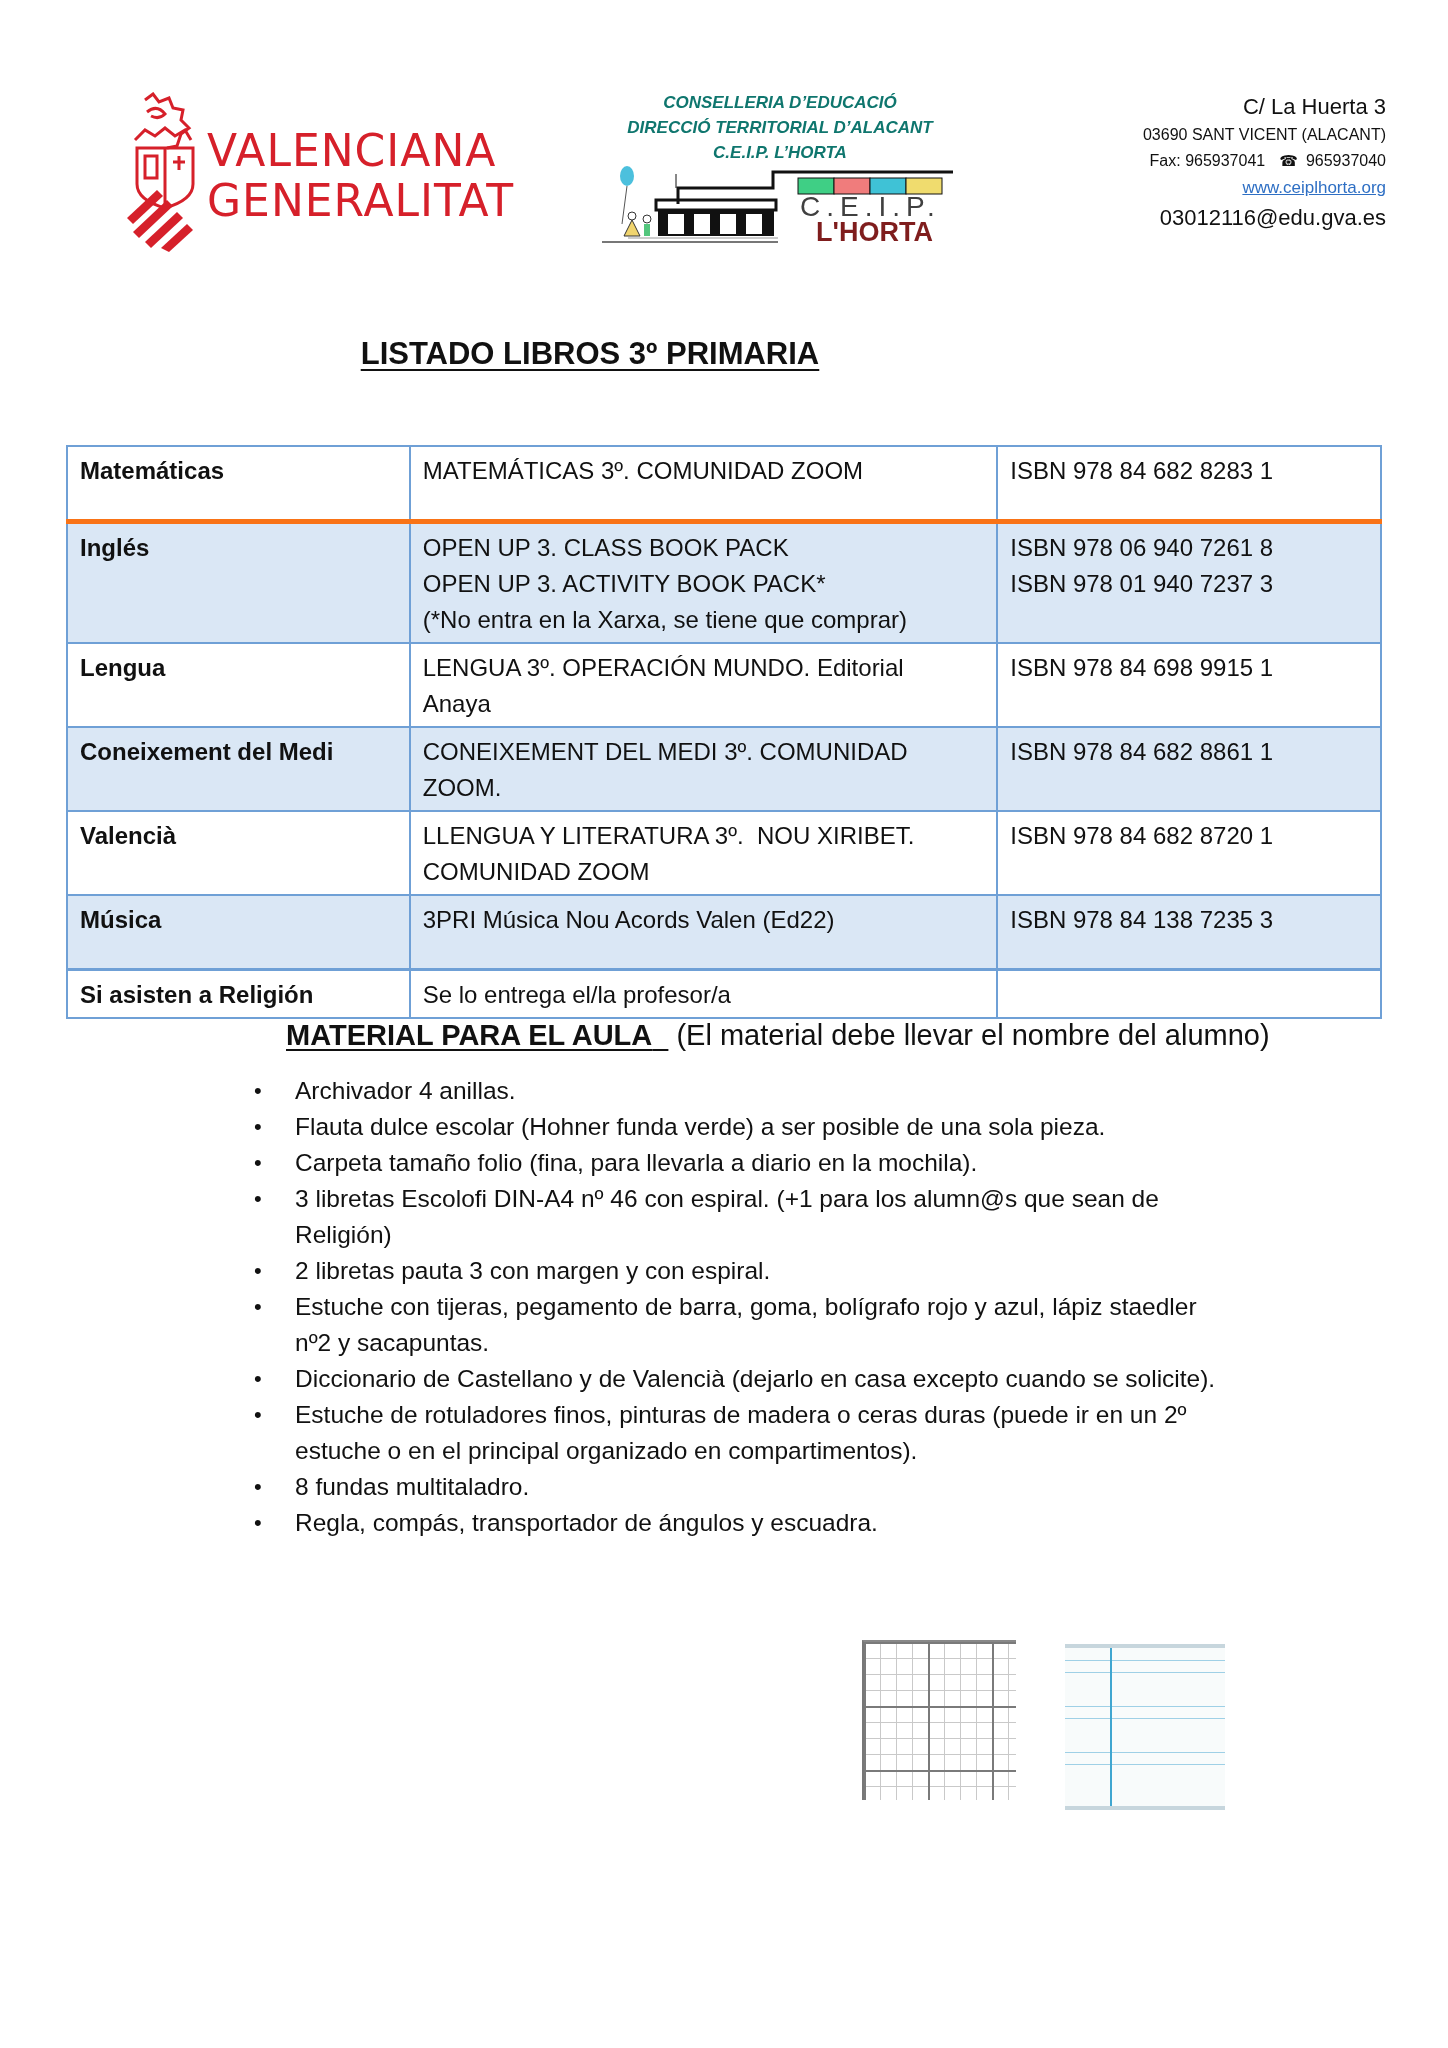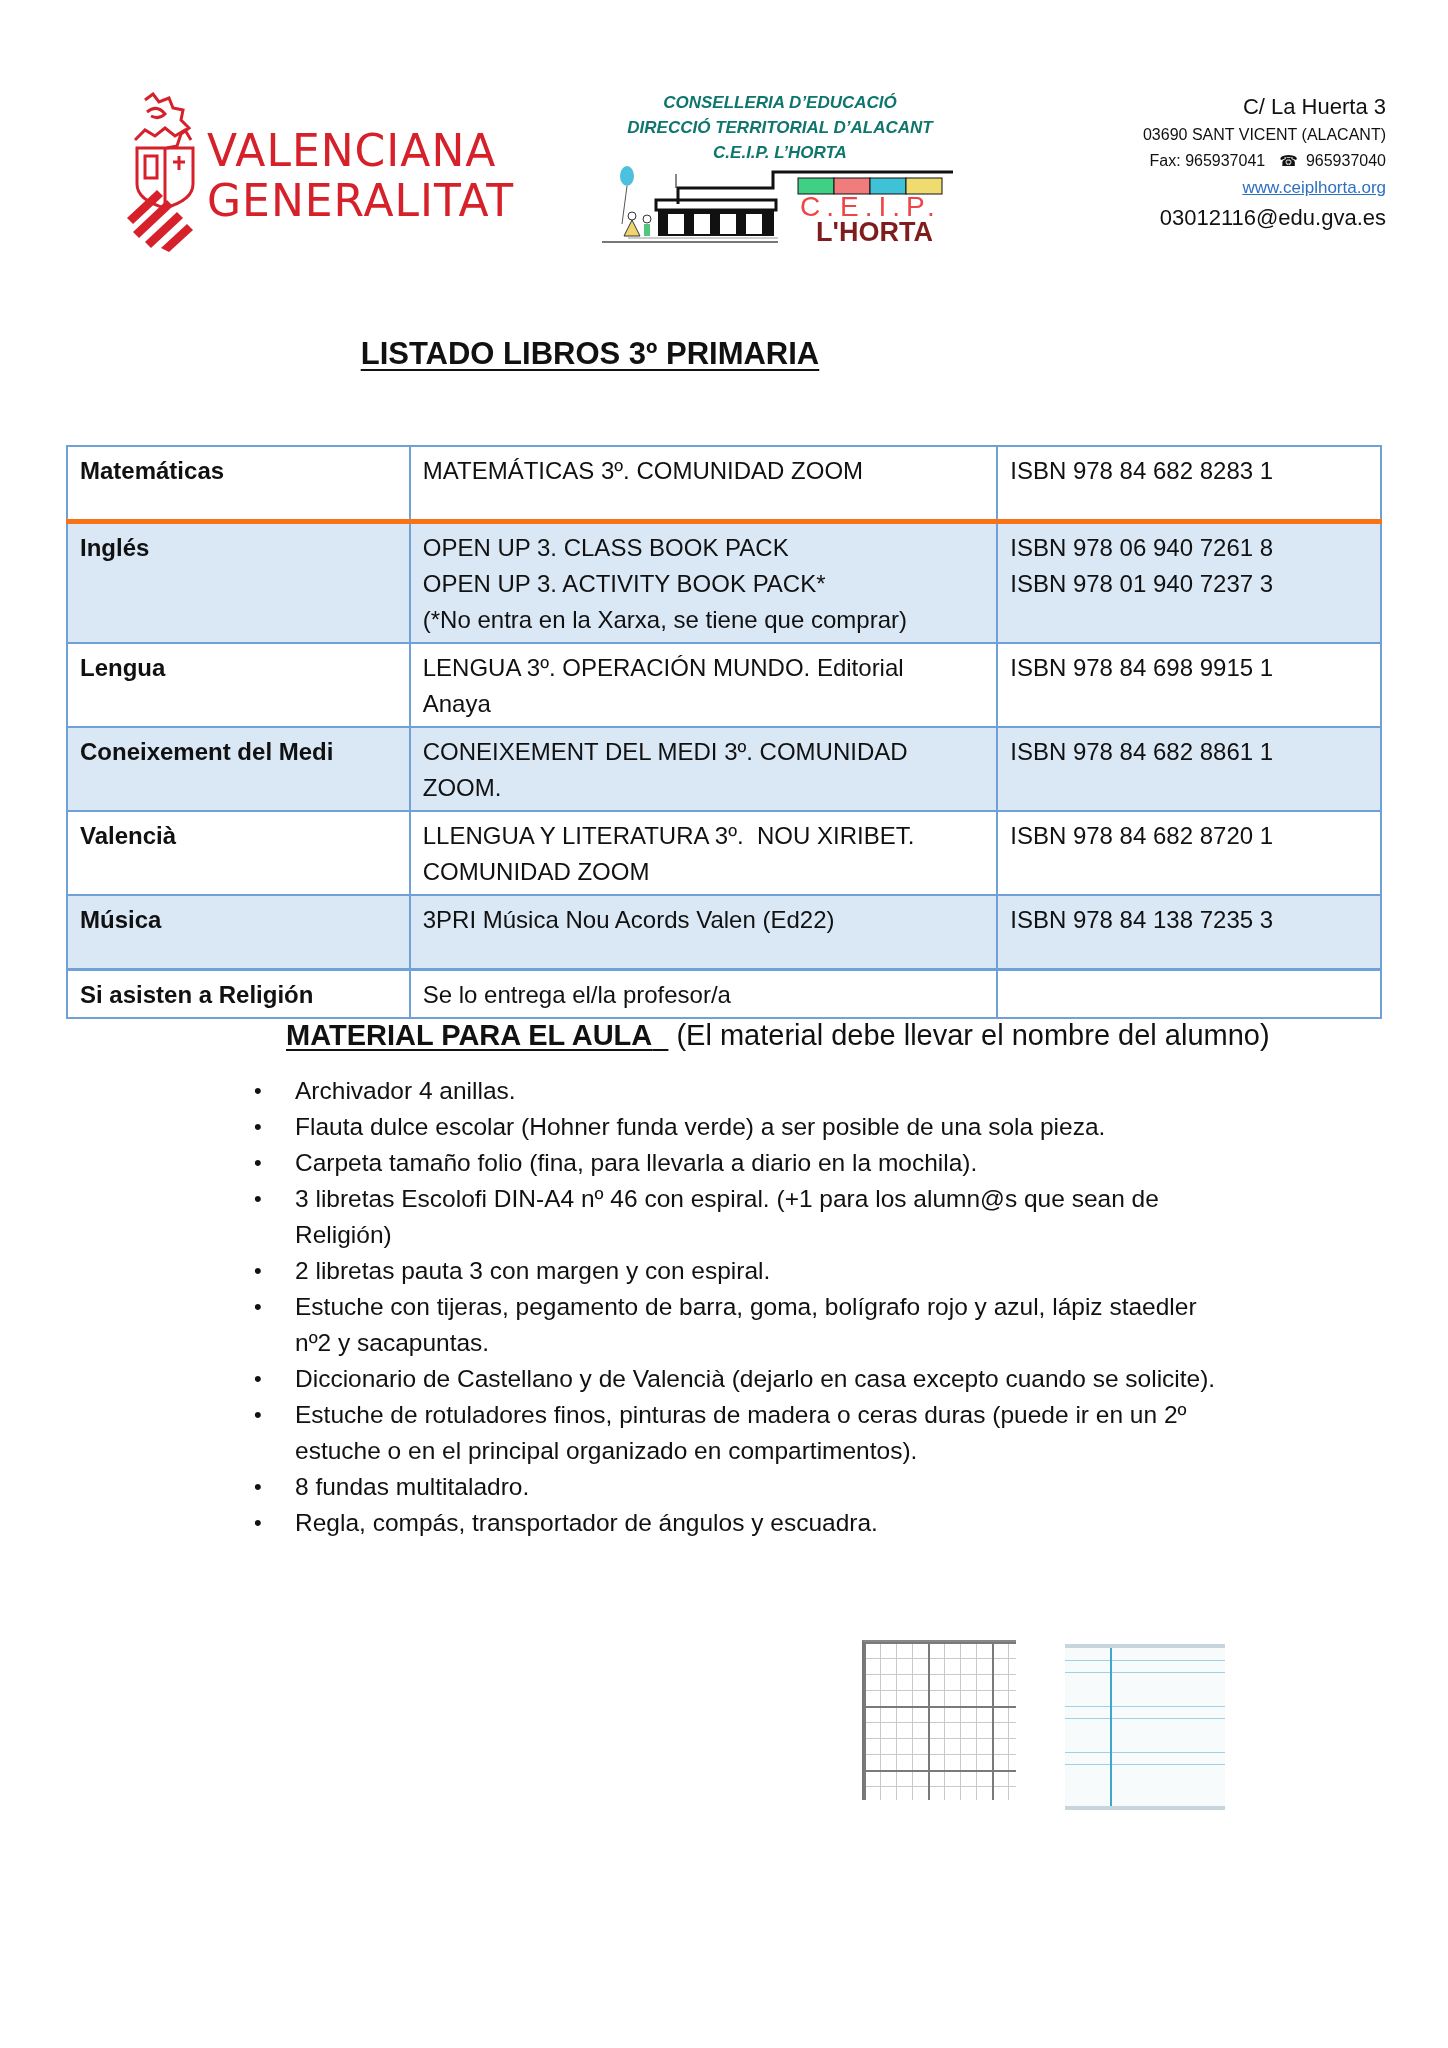--- a/index.html
+++ b/index.html
@@ -153,21 +153,21 @@
     <rect x="122" y="50" width="16" height="20" fill="#fff"></rect>
     <rect x="148" y="50" width="16" height="20" fill="#fff"></rect>
     <line x1="4" y1="78" x2="180" y2="78" stroke="#777" stroke-width="2"></line>
     <line x1="30" y1="74" x2="180" y2="74" stroke="#999" stroke-width="1"></line>
 
     <rect x="200" y="14" width="36" height="16" fill="#3fcf85" stroke="#111" stroke-width="1"></rect>
     <rect x="236" y="14" width="36" height="16" fill="#f07c7c" stroke="#111" stroke-width="1"></rect>
     <rect x="272" y="14" width="36" height="16" fill="#3fc2d6" stroke="#111" stroke-width="1"></rect>
     <rect x="308" y="14" width="36" height="16" fill="#f0dc6e" stroke="#111" stroke-width="1"></rect>
   </svg>
-  <div style="position:absolute;left:202px;top:30px;font-size:28px;letter-spacing:6px;line-height:26px;font-weight:300;color:#ef4444;">C.E.I.P.</div>
+  <div style="position:absolute;left:202px;top:30px;font-size:28px;letter-spacing:6px;line-height:26px;font-weight:300;color:#404040;">C.E.I.P.</div>
   <div style="position:absolute;left:218px;top:54px;font-size:27px;font-weight:bold;line-height:28px;color:#7f1d1d;">L'HORTA</div>
 </div>
 
 <div class="abs address">
   <div class="a1">C/ La Huerta  3</div>
   <div class="a2">03690 SANT VICENT (ALACANT)</div>
   <div class="a3">
     <span>Fax: 965937041</span><span class="phone">☎</span><span>965937040</span>
   </div>
   <div class="a4">www.ceiplhorta.org</div>

